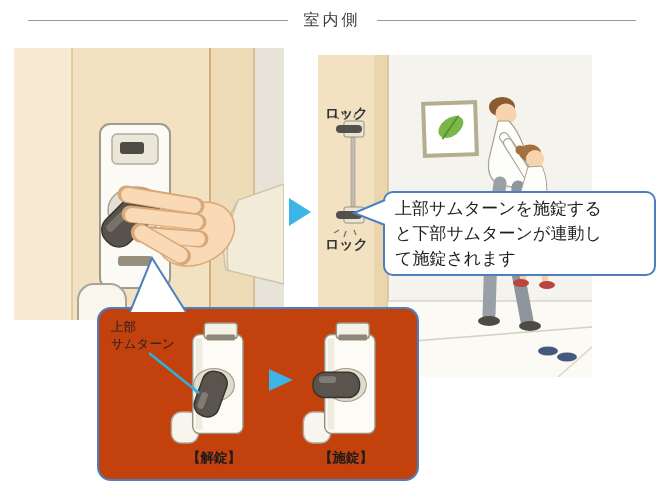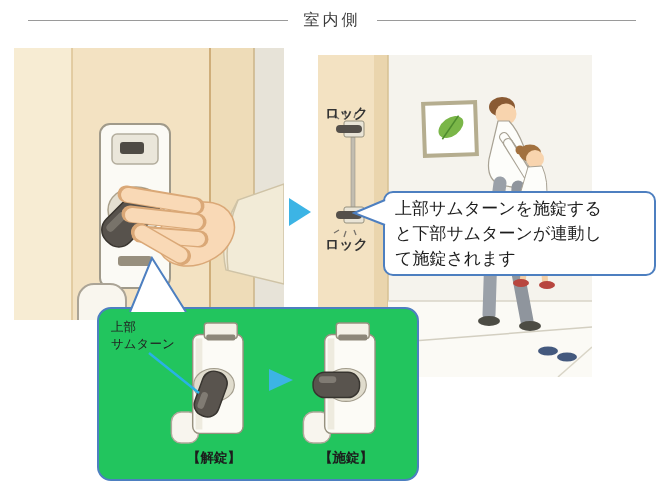--- a/index.html
+++ b/index.html
@@ -22,21 +22,21 @@
   .speech-bubble{
     position:absolute;left:383px;top:191px;width:273px;box-sizing:border-box;
     background:#fff;border:2px solid #4d7fc0;border-radius:10px;
     padding:3px 10px;z-index:5;
   }
   .speech-text{font-size:17px;line-height:25px;color:#1c1c1c;white-space:pre-line;}
   .speech-tail{position:absolute;left:352px;top:198px;width:34px;height:30px;z-index:6;}
   
   .callout{
     position:absolute;left:97px;top:307px;width:322px;height:174px;box-sizing:border-box;
-    background:#22c55e;border:2px solid #4d7fc0;border-radius:14px;z-index:5;
+    background:#c2410c;border:2px solid #4d7fc0;border-radius:14px;z-index:5;
   }
   .callout-tail{position:absolute;left:122px;top:256px;width:72px;height:56px;z-index:6;}
   .callout-label{position:absolute;left:12px;top:10px;font-size:12.5px;line-height:1.35;color:#222;white-space:pre-line;z-index:2;}
   .pointer-svg{position:absolute;left:40px;top:42px;width:70px;height:50px;z-index:2;}
   .minilock{position:absolute;top:12px;width:90px;height:124px;}
   .minilock.a{left:70px;}
   .minilock.b{left:202px;}
   .callout-arrow{position:absolute;left:168px;top:58px;width:28px;height:26px;}
   .caption{position:absolute;top:140px;width:90px;text-align:center;font-size:13.5px;font-weight:600;color:#1c1c1c;}
   .caption.a{left:70px;}

